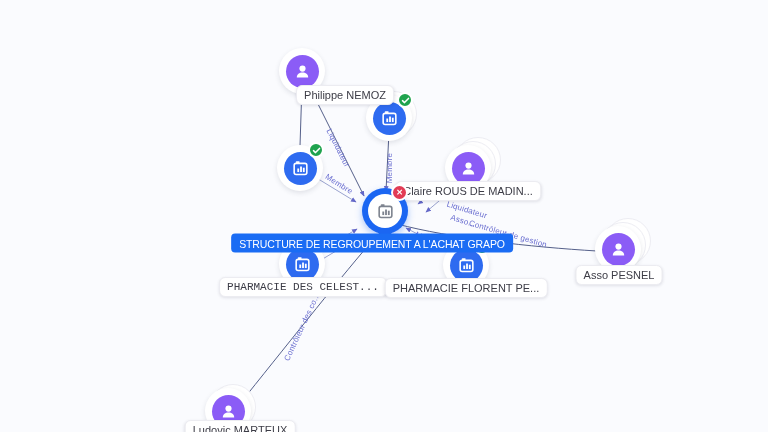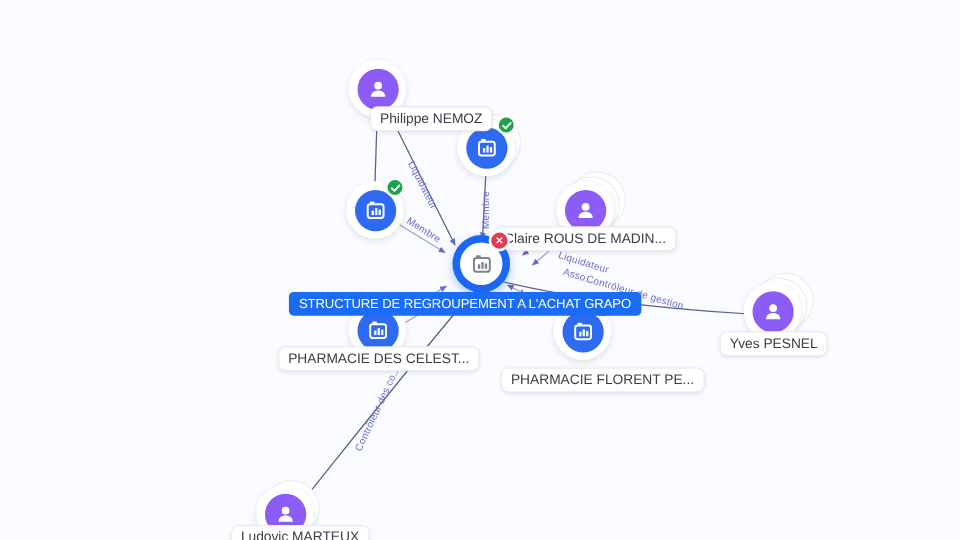--- a/index.html
+++ b/index.html
@@ -167,53 +167,53 @@
             <rect x="6" y="2.8" width="5" height="2.2" rx="1.1" fill="#fff"></rect>
           </svg>
         </div>
         <div class="badge-check">
           <svg width="9" height="9" viewBox="0 0 12 12" fill="none">
             <path d="M2,6.2 L4.7,8.8 L10,3.2" stroke="#fff" stroke-width="2" stroke-linecap="round" stroke-linejoin="round"></path>
           </svg>
         </div>
       </div>
     </div>
-    <div class="node-label" style="left: 303px; top: 287px;">PHARMACIE DES CELEST...</div>
+    <div class="node-label" style="left: 303px; top: 287px; font-family: Liberation Mono, monospace;">PHARMACIE DES CELEST...</div>
     <div class="node" style="left: 466px; top: 265px;">
       <div class="card">
         <div class="inner" style="background: rgb(46, 107, 240);">
           <svg width="19" height="19" viewBox="0 0 24 24" fill="none">
             <rect x="4" y="5.5" width="16" height="14" rx="2.5" stroke="#fff" stroke-width="2"></rect>
             <rect x="8" y="12" width="2.3" height="4.5" fill="#fff"></rect>
             <rect x="11.5" y="9.5" width="2.3" height="7" fill="#fff"></rect>
             <rect x="15" y="11" width="2.3" height="5.5" fill="#fff"></rect>
             <rect x="6" y="2.8" width="5" height="2.2" rx="1.1" fill="#fff"></rect>
           </svg>
         </div>
         <div class="badge-check">
           <svg width="9" height="9" viewBox="0 0 12 12" fill="none">
             <path d="M2,6.2 L4.7,8.8 L10,3.2" stroke="#fff" stroke-width="2" stroke-linecap="round" stroke-linejoin="round"></path>
           </svg>
         </div>
       </div>
     </div>
-    <div class="node-label" style="left: 482px; top: 288px; margin-top: 16px;">PHARMACIE FLORENT PE...</div>
+    <div class="node-label" style="left: 466px; top: 288px;">PHARMACIE FLORENT PE...</div>
     <div class="node" style="left: 618px; top: 249px;">
       <div class="stack-circle" style="left: 10px; top: -8px;"></div>
       <div class="stack-circle" style="left: 5px; top: -4px;"></div>
       <div class="card">
         <div class="inner" style="background: rgb(139, 92, 246);">
           <svg width="19" height="19" viewBox="0 0 24 24" fill="#fff">
             <circle cx="12" cy="8.3" r="3.9"></circle>
             <path d="M4.8,19.5c0-4.2 3.2-6.3 7.2-6.3s7.2,2.1 7.2,6.3z"></path>
           </svg>
         </div>
       </div>
     </div>
-    <div class="node-label" style="left: 619px; top: 275px;">Yves PESNEL</div>
+    <div class="node-label" style="left: 619px; top: 275px;">Asso PESNEL</div>
     <div class="node" style="left: 228px; top: 411px;">
       <div class="stack-circle" style="left: 5px; top: -4px;"></div>
       <div class="card">
         <div class="inner" style="background: rgb(139, 92, 246);">
           <svg width="19" height="19" viewBox="0 0 24 24" fill="#fff">
             <circle cx="12" cy="8.3" r="3.9"></circle>
             <path d="M4.8,19.5c0-4.2 3.2-6.3 7.2-6.3s7.2,2.1 7.2,6.3z"></path>
           </svg>
         </div>
       </div>

